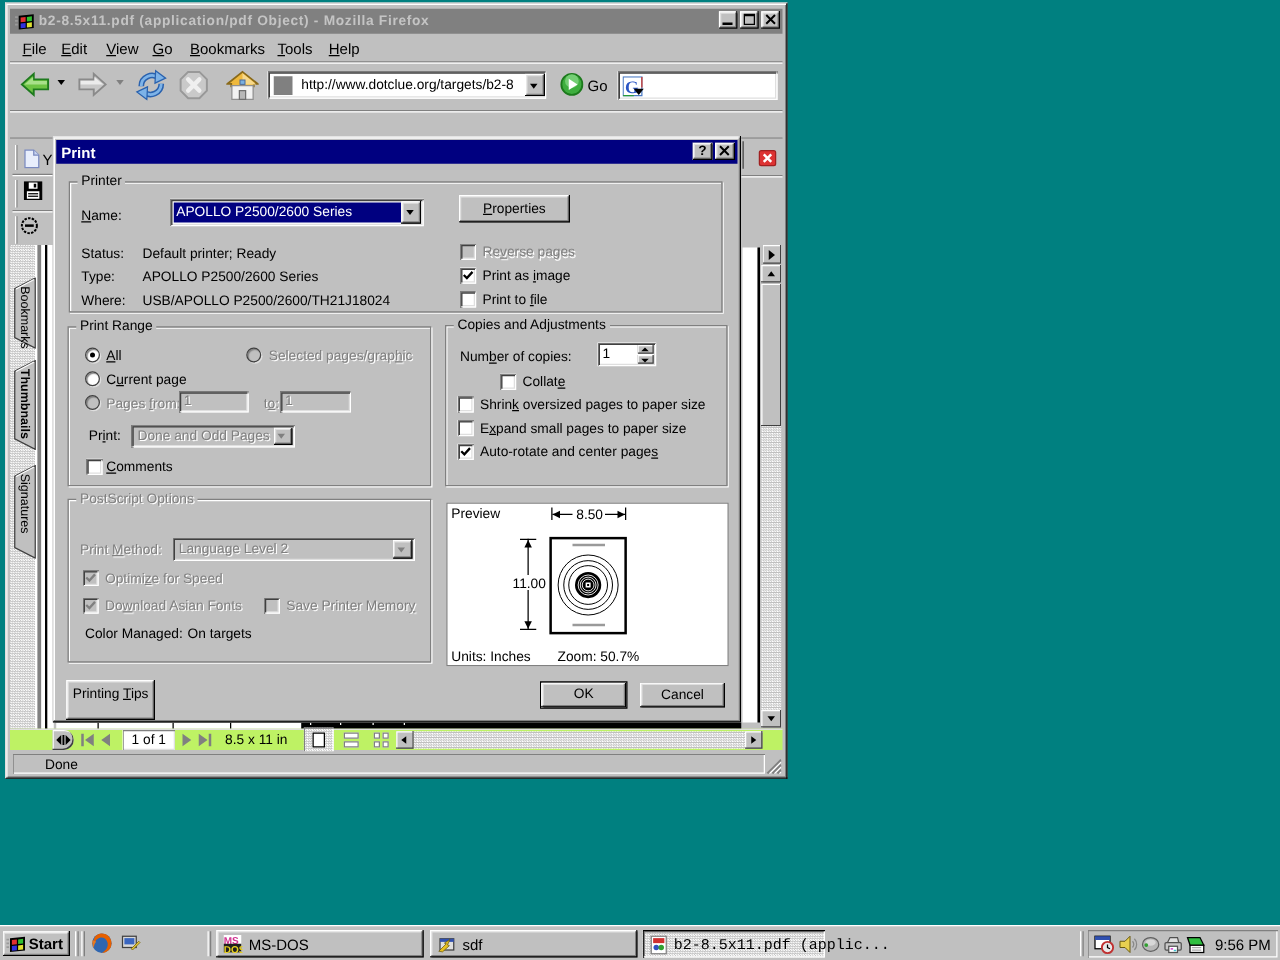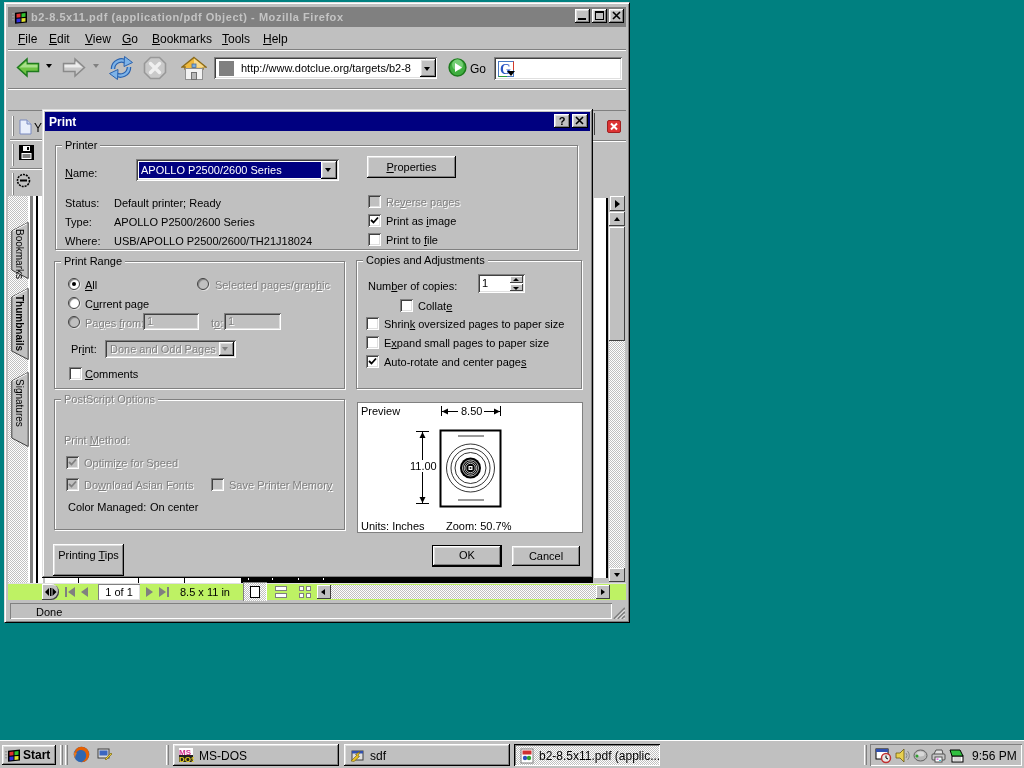--- a/index.html
+++ b/index.html
@@ -375,36 +375,42 @@
         <svg class="check" viewBox="0 0 9 9">
           <path d="M1 4 L3.5 6.5 L8 1.5" stroke="#000" stroke-width="1.8" fill="none"></path>
         </svg>
       </div>
     <span class="abs" style="left:27px;top:95px;">Auto-rotate and center page<u>s</u></span>
   </div>
 
   <div class="abs group" id="gps" style="left:12px;top:290px;width:291px;height:131px;">
     <span class="glabel dis" style="left:6px;">PostScript Options</span>
     <span class="abs dis" style="left:9px;top:34px;">Print <u>M</u>ethod:</span>
+    <div class="abs fielddis" style="left:83px;top:30px;width:194px;height:19px;">
+      <span class="dis" style="position:absolute;left:5px;top:3px;">Language Level 2</span>
+      <div class="ddbtn">
+          <span class="arrdn gray" style="left:4px;top:6px;"></span>
+        </div>
+    </div>
     <div class="abs cb cbdis" style="left:11px;top:56px;">
         <svg class="check" viewBox="0 0 9 9">
           <path d="M1 4 L3.5 6.5 L8 1.5" stroke="#808080" stroke-width="1.8" fill="none"></path>
         </svg>
       </div>
     <span class="abs dis" style="left:29px;top:57px;">Optimi<u>z</u>e for Speed</span>
     <div class="abs cb cbdis" style="left:11px;top:78px;">
         <svg class="check" viewBox="0 0 9 9">
           <path d="M1 4 L3.5 6.5 L8 1.5" stroke="#808080" stroke-width="1.8" fill="none"></path>
         </svg>
       </div>
     <span class="abs dis" style="left:29px;top:79px;">Do<u>w</u>nload Asian Fonts</span>
     <div class="abs cb cbdis" style="left:156px;top:78px;"></div>
     <span class="abs dis" style="left:174px;top:79px;">Save Printer Memor<u>y</u></span>
     <span class="abs" style="left:13px;top:101px;">Color Managed:</span>
-    <span class="abs" style="left:95px;top:101px;">On center</span>
+    <span class="abs" style="left:95px;top:101px;">On targets</span>
   </div>
 
   <div class="abs" id="preview" style="left:315px;top:293px;width:226px;height:131px;background:#fff;border:1px solid #808080;">
     <span class="abs" style="left:3px;top:2px;">Preview</span>
     <svg class="abs" style="left:0;top:0;" width="224" height="129" viewBox="0 0 224 129">
       <g stroke="#000" stroke-width="1">
         <line x1="83.5" y1="3" x2="83.5" y2="13"></line>
           <line x1="142.5" y1="3" x2="142.5" y2="13"></line>
         <line x1="84" y1="8.5" x2="100" y2="8.5"></line>
           <line x1="126" y1="8.5" x2="142" y2="8.5"></line>
@@ -490,21 +496,21 @@
     <span class="abs" style="left:26px;top:5px;font-size:12px;">MS-DOS</span>
   </div>
   <div class="abs btn" style="left:344px;top:3px;width:166px;height:22px;">
     <svg class="abs" style="left:5px;top:3px;" width="16" height="16" viewBox="0 0 16 16">
       <rect x="3" y="4" width="11" height="9" fill="#dfdfdf" stroke="#404040"></rect>
       <rect x="3" y="4" width="11" height="2.5" fill="#3050b0"></rect>
       <path d="M2 14 L8 8 L6.5 7.5 L11 4.5 L9 9 L10.5 9.5 L5 14.5 Z" fill="#e8c020" stroke="#6a5a10" stroke-width="0.6"></path>
     </svg>
     <span class="abs" style="left:26px;top:5px;font-size:12px;">sdf</span>
   </div>
-  <div class="abs dither" style="left:514px;top:3px;width:146px;height:22px;box-shadow:inset 1px 1px 0 #000,inset -1px -1px 0 #fff,inset 2px 2px 0 #808080;">
+  <div class="abs dither" style="left:514px;top:3px;width:146px;height:22px;box-shadow:inset 1px 1px 0 #000,inset -1px -1px 0 #fff,inset 2px 2px 0 #808080;font-family:Liberation Mono, monospace;">
     <svg class="abs" style="left:5px;top:4px;" width="16" height="16" viewBox="0 0 16 16">
       <rect x="2" y="1" width="12" height="14" fill="#fff" stroke="#808080"></rect>
       <rect x="3.5" y="2.5" width="9" height="4" fill="#d03030"></rect>
       <circle cx="6" cy="10" r="2.2" fill="#3050c0"></circle>
       <circle cx="10" cy="10" r="2.2" fill="#30a030"></circle>
     </svg>
     <span class="abs" style="left:25px;top:5px;font-size:12px;white-space:nowrap;">b2-8.5x11.pdf (applic...</span>
   </div>
   <div class="abs" style="left:864px;top:4px;width:3px;height:20px;border-left:1px solid #fff;border-right:1px solid #808080;"></div>
   <div class="abs sunkenthin" style="left:870px;top:3px;width:152px;height:22px;">

